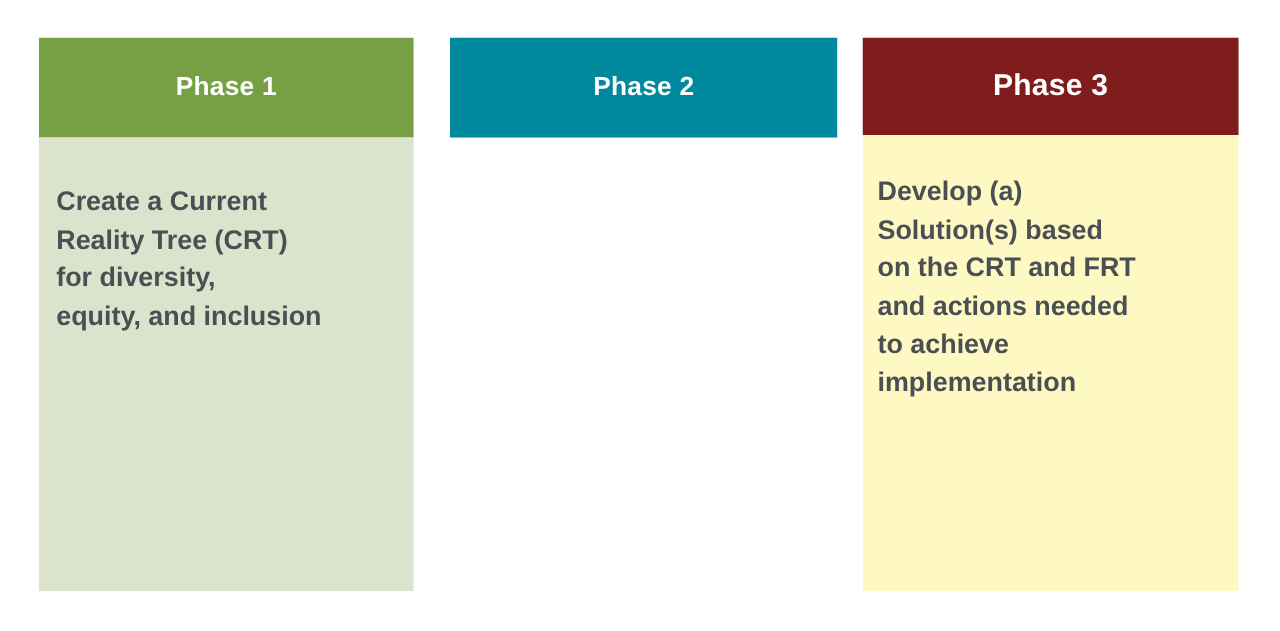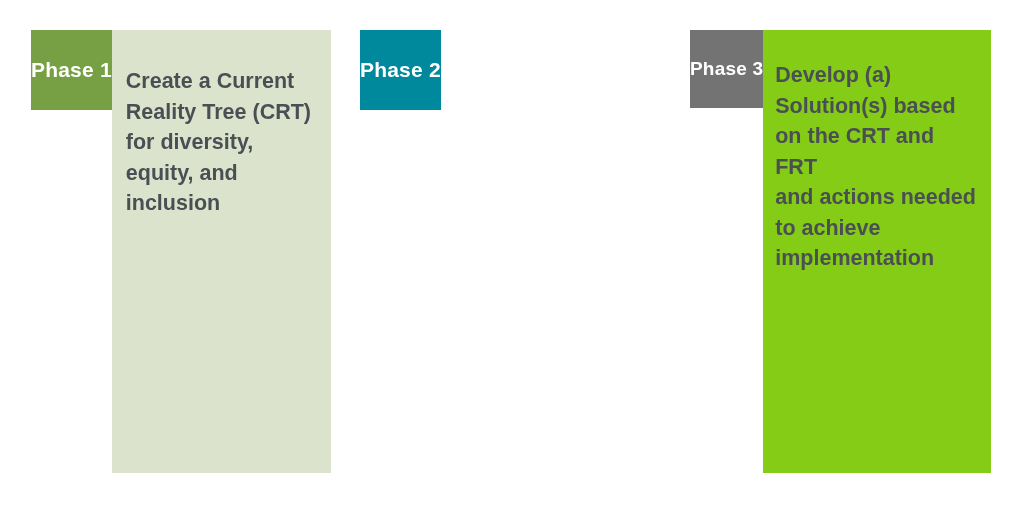--- a/index.html
+++ b/index.html
@@ -17,41 +17,41 @@
     position: relative;
     width: 1024px;
     height: 505px;
     background: #ffffff;
     box-sizing: border-box;
   }
   .phase-card {
     position: absolute;
     top: 30px;
     display: flex;
-    flex-direction: row;
+    flex-direction: column;
     box-sizing: border-box;
     overflow: hidden;
   }
   .phase-card.p1 { left: 31px;  width: 300px; height: 443px; }
   .phase-card.p2 { left: 360px; width: 310px; height: 443px; }
   .phase-card.p3 { left: 690px; width: 301px; height: 443px; }
 
   .phase-header {
     flex: 0 0 auto;
     display: flex;
     align-items: center;
     justify-content: center;
     color: #ffffff;
     font-weight: bold;
     letter-spacing: 0.2px;
     box-sizing: border-box;
   }
   .p1 .phase-header { height: 80px; background: #76a043; font-size: 21px; }
   .p2 .phase-header { height: 80px; background: #00889c; font-size: 21px; }
-  .p3 .phase-header { height: 78px; background: #737373; font-size: 19px; }
+  .p3 .phase-header { height: 78px; background: #7f1d1d; font-size: 24px; }
 
   .phase-body {
     flex: 1 1 auto;
     display: block;
     text-align: left;
     color: #4a4f54;
     font-weight: bold;
     line-height: 1.42;
     box-sizing: border-box;
   }
@@ -59,21 +59,21 @@
     background: #dbe3cd;
     font-size: 21.5px;
     padding: 36px 14px 0 14px;
   }
   .p2 .phase-body {
     background: #b8dee6;
     font-size: 21.5px;
     padding: 28px 10px 0 10px;
   }
   .p3 .phase-body {
-    background: #84cc16;
+    background: #fef9c3;
     font-size: 21.5px;
     padding: 30px 12px 0 12px;
   }
   .phase-body-text {
     white-space: pre-line;
     display: block;
   }
 </style>
 </head>
 <body>

